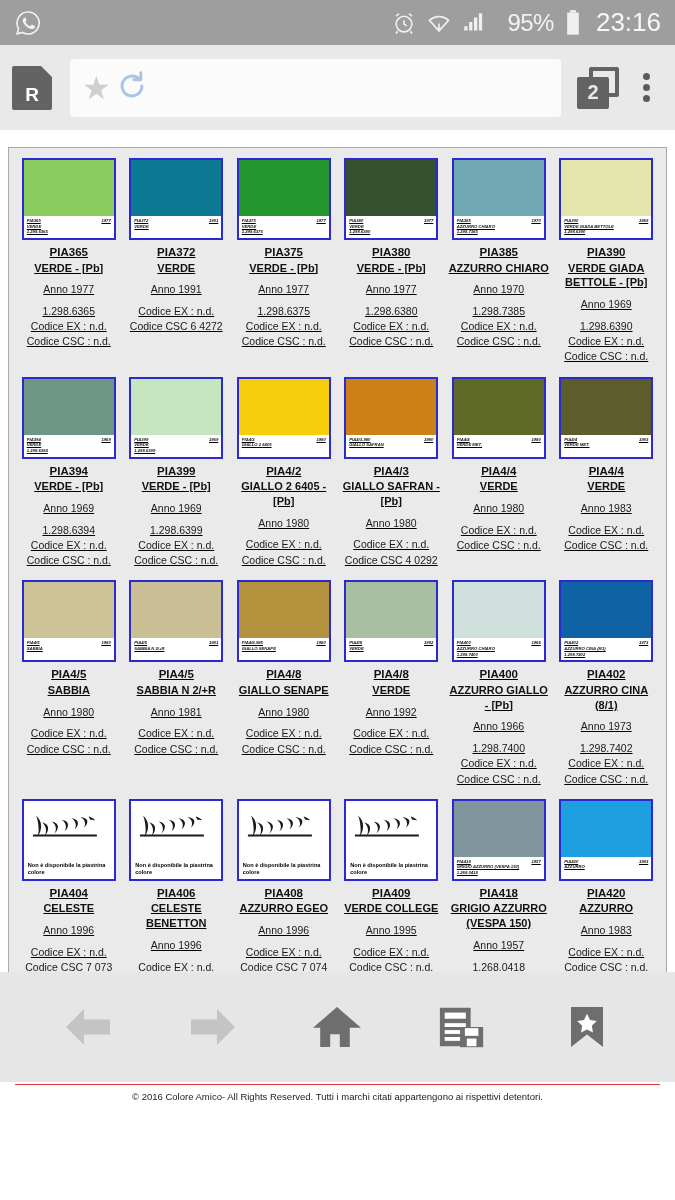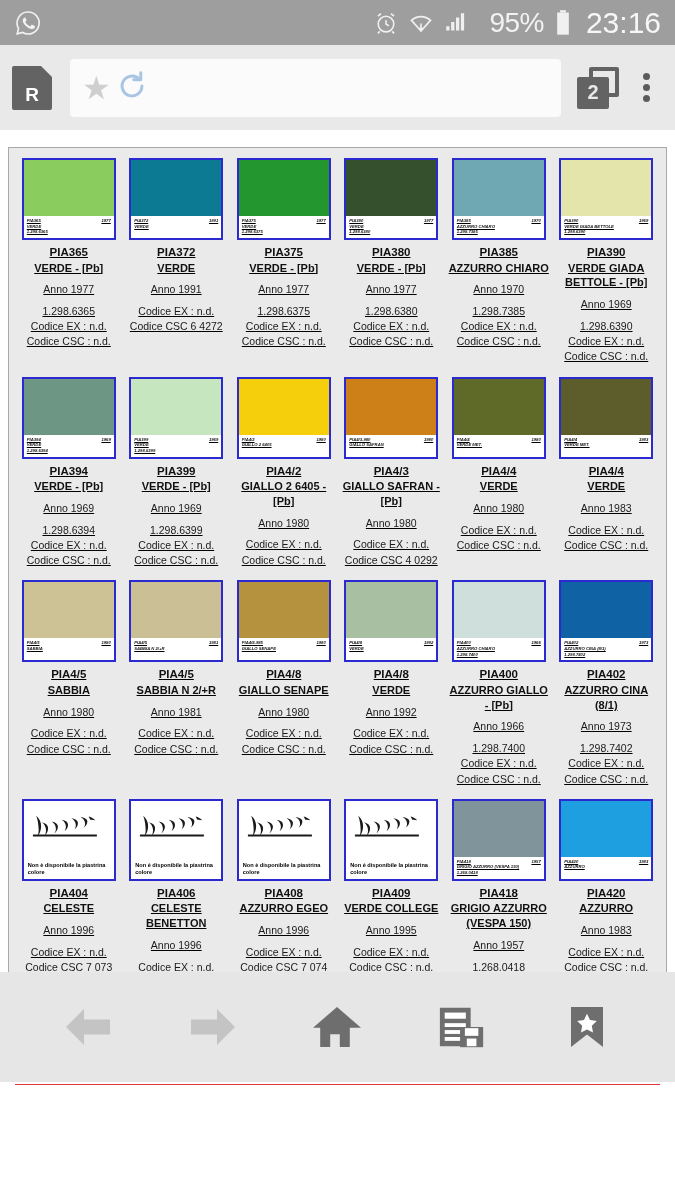--- a/index.html
+++ b/index.html
@@ -12,22 +12,22 @@
 
   
   .status-bar {
     height: 45px; background: #9e9e9e;
     display: flex; align-items: center;
     padding: 0 14px; color: #f2f2f2;
   }
   .status-left { display:flex; align-items:center; }
   .status-right { margin-left:auto; display:flex; align-items:center; gap:9px; }
   .status-icon { display:flex; align-items:center; justify-content:center; }
-  .battery-pct { font-size: 28px; letter-spacing: -0.5px; color:#f2f2f2;margin-left:11px; }
-  .clock { font-size: 30px; color:#f7f7f7; letter-spacing:0px; margin-left:4px; }
+  .battery-pct { font-size: 24px; letter-spacing: -0.5px; color:#f2f2f2;margin-left:11px; }
+  .clock { font-size: 26px; color:#f7f7f7; letter-spacing:0px; margin-left:4px; }
 
   
   .browser-bar {
     height: 85px; background:#e9e9e9;
     display:flex; align-items:center; padding: 0 12px;
   }
   .reader-badge {
     width:40px; height:44px; background:#636363; color:#fff;
     border-radius:2px; position:relative;
     display:flex; align-items:flex-end; justify-content:center;
@@ -708,20 +708,21 @@
       <span class="pg-label">Pagina</span>
       <span class="pg-strong">5</span>
       <span class="pg-label">di</span>
       <span class="pg-strong">12</span>
       <span class="arrow">&gt;</span>
     </div>
 
     <div class="page-nums" id="page-numbers"><a href="#">1</a><a href="#">2</a><a href="#">3</a><a href="#">4</a><a href="#" class="current">5</a><a href="#">6</a><a href="#">7</a><a href="#">8</a><a href="#">9</a><a href="#">12</a><a href="#">&gt;&gt;</a></div>
 
     <div class="rule-double"></div>
+    <div class="copyright">© 2016 Colore Amico- All Rights Reserved. Tutti i marchi citati appartengono ai rispettivi detentori.</div>
   </div>
 
   <div class="bottom-nav">
     <div class="nav-btn">
       <svg width="52" height="46" viewBox="0 0 26 22">
         <path fill="#c4c4c4" d="M11 2 2 11l9 9v-5.2h13V7.2H11z"></path>
       </svg>
     </div>
     <div class="nav-btn">
       <svg width="52" height="46" viewBox="0 0 26 22">

